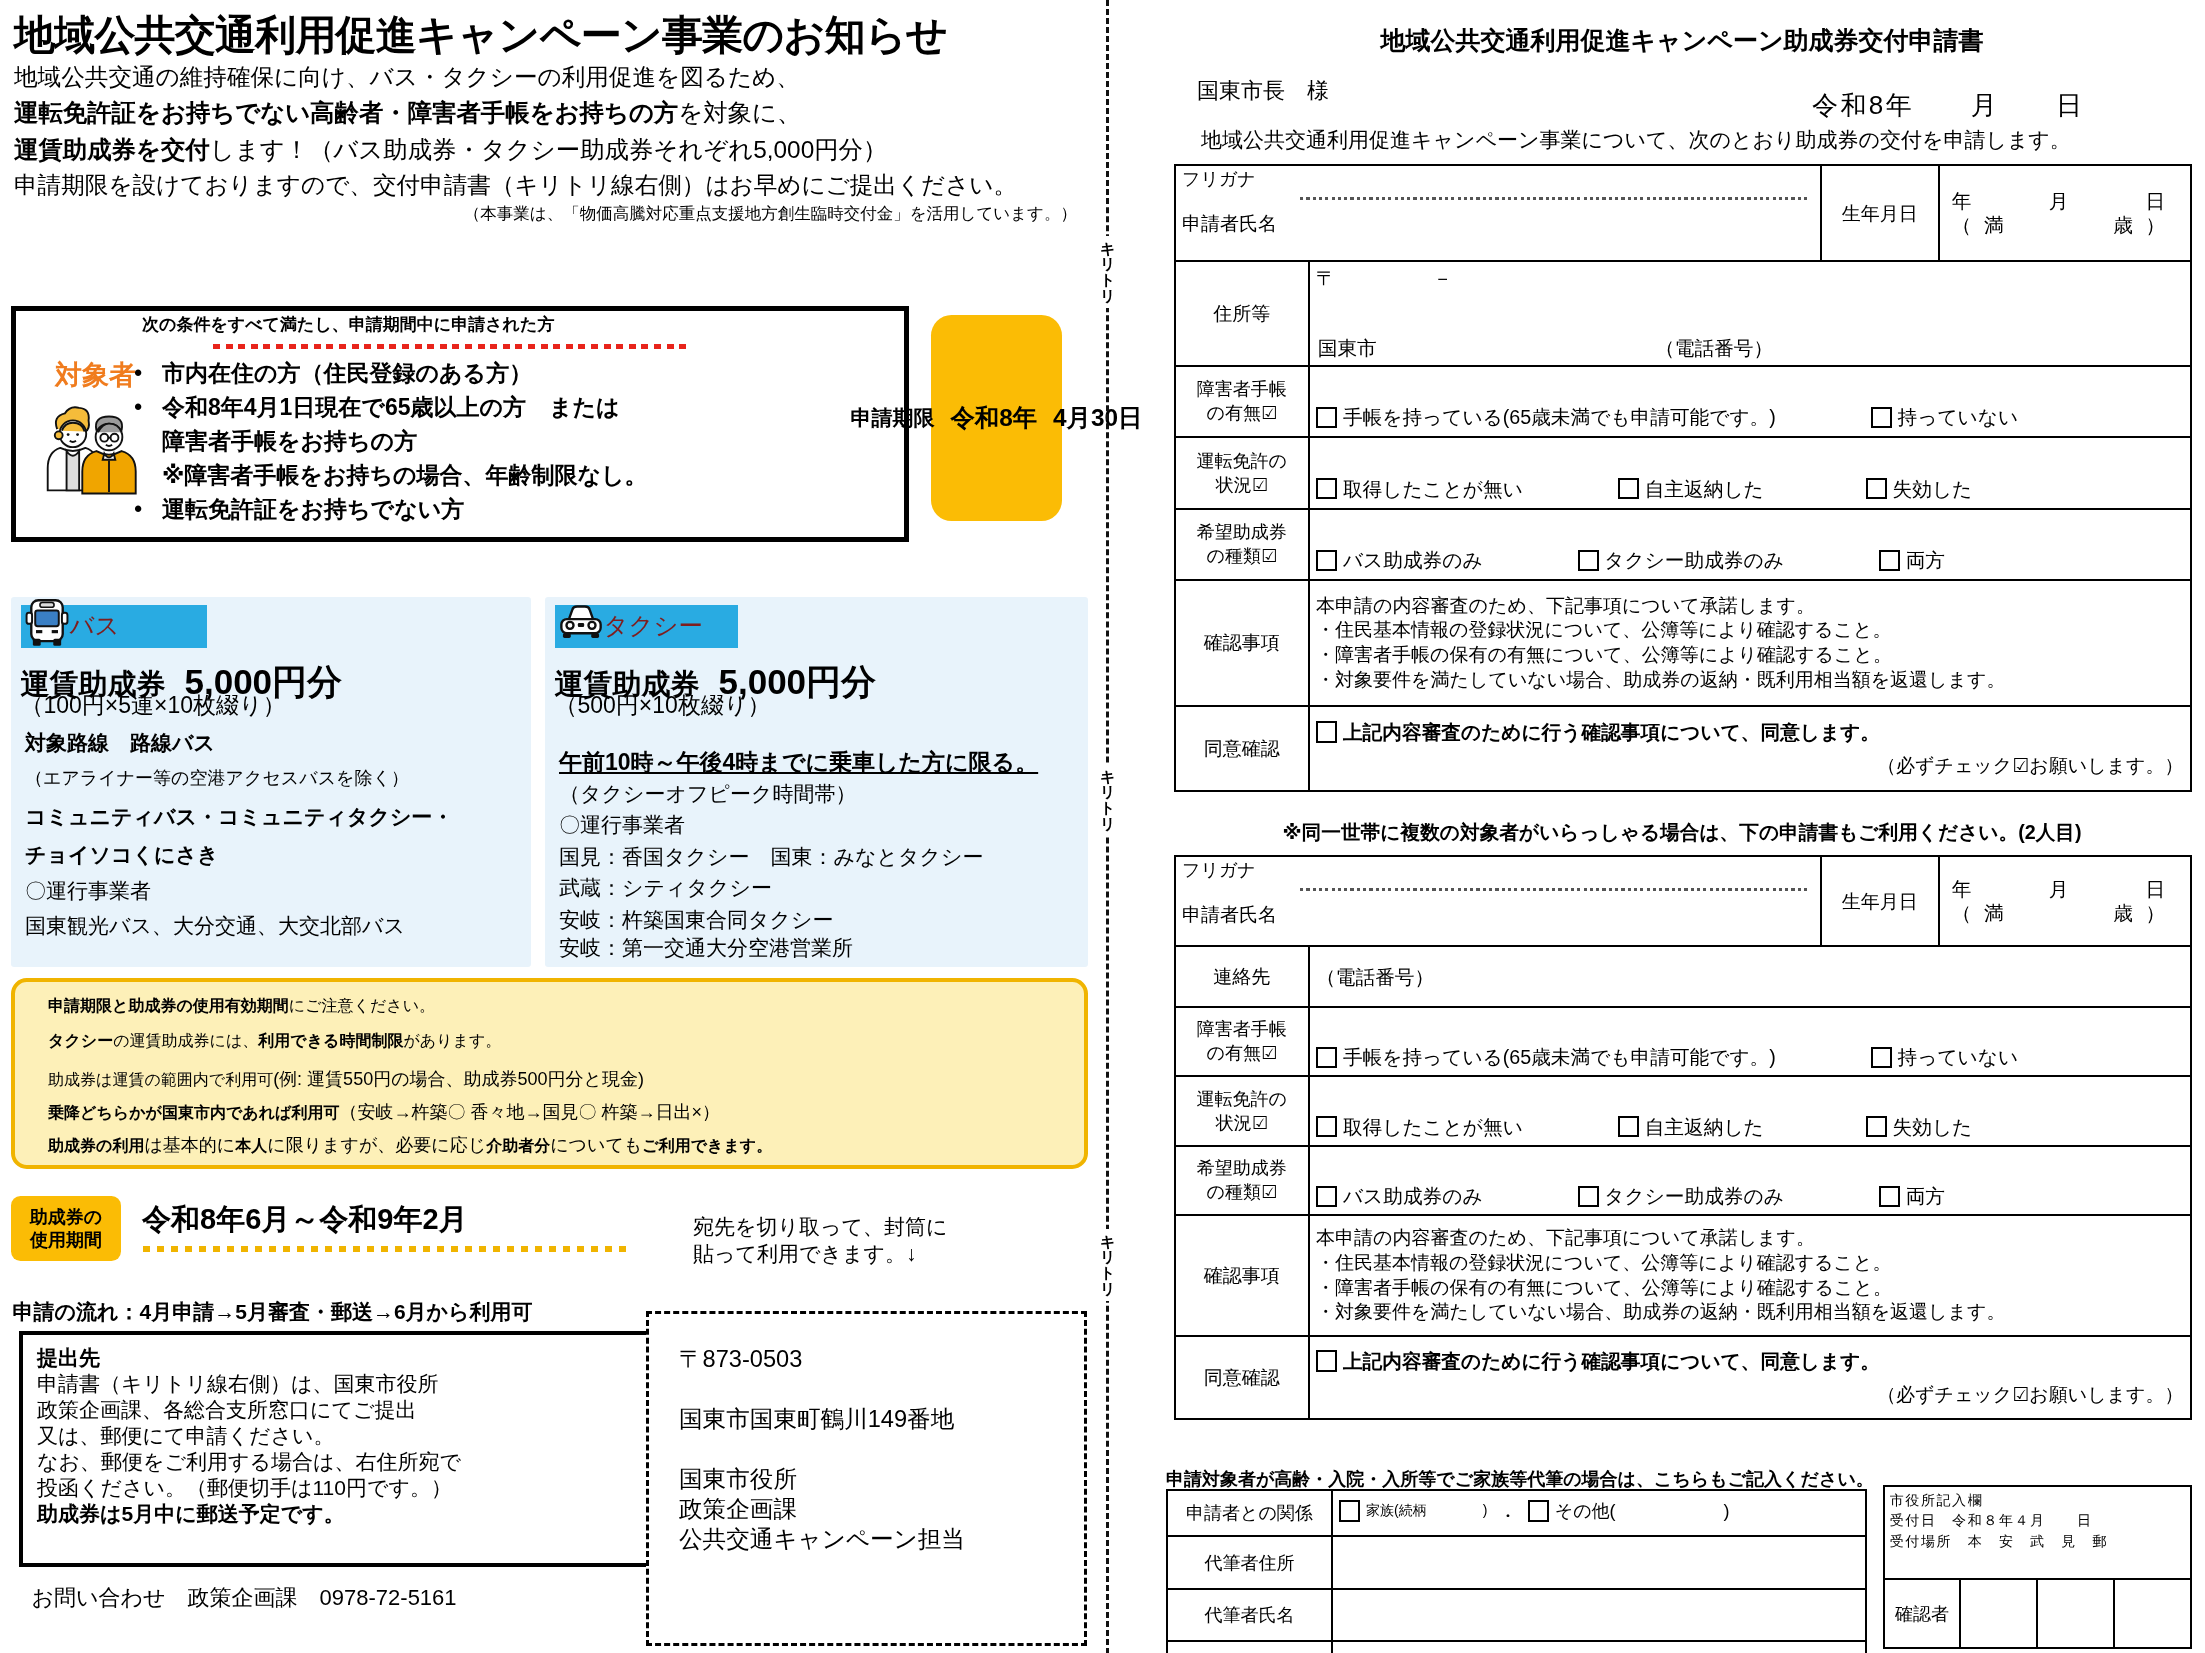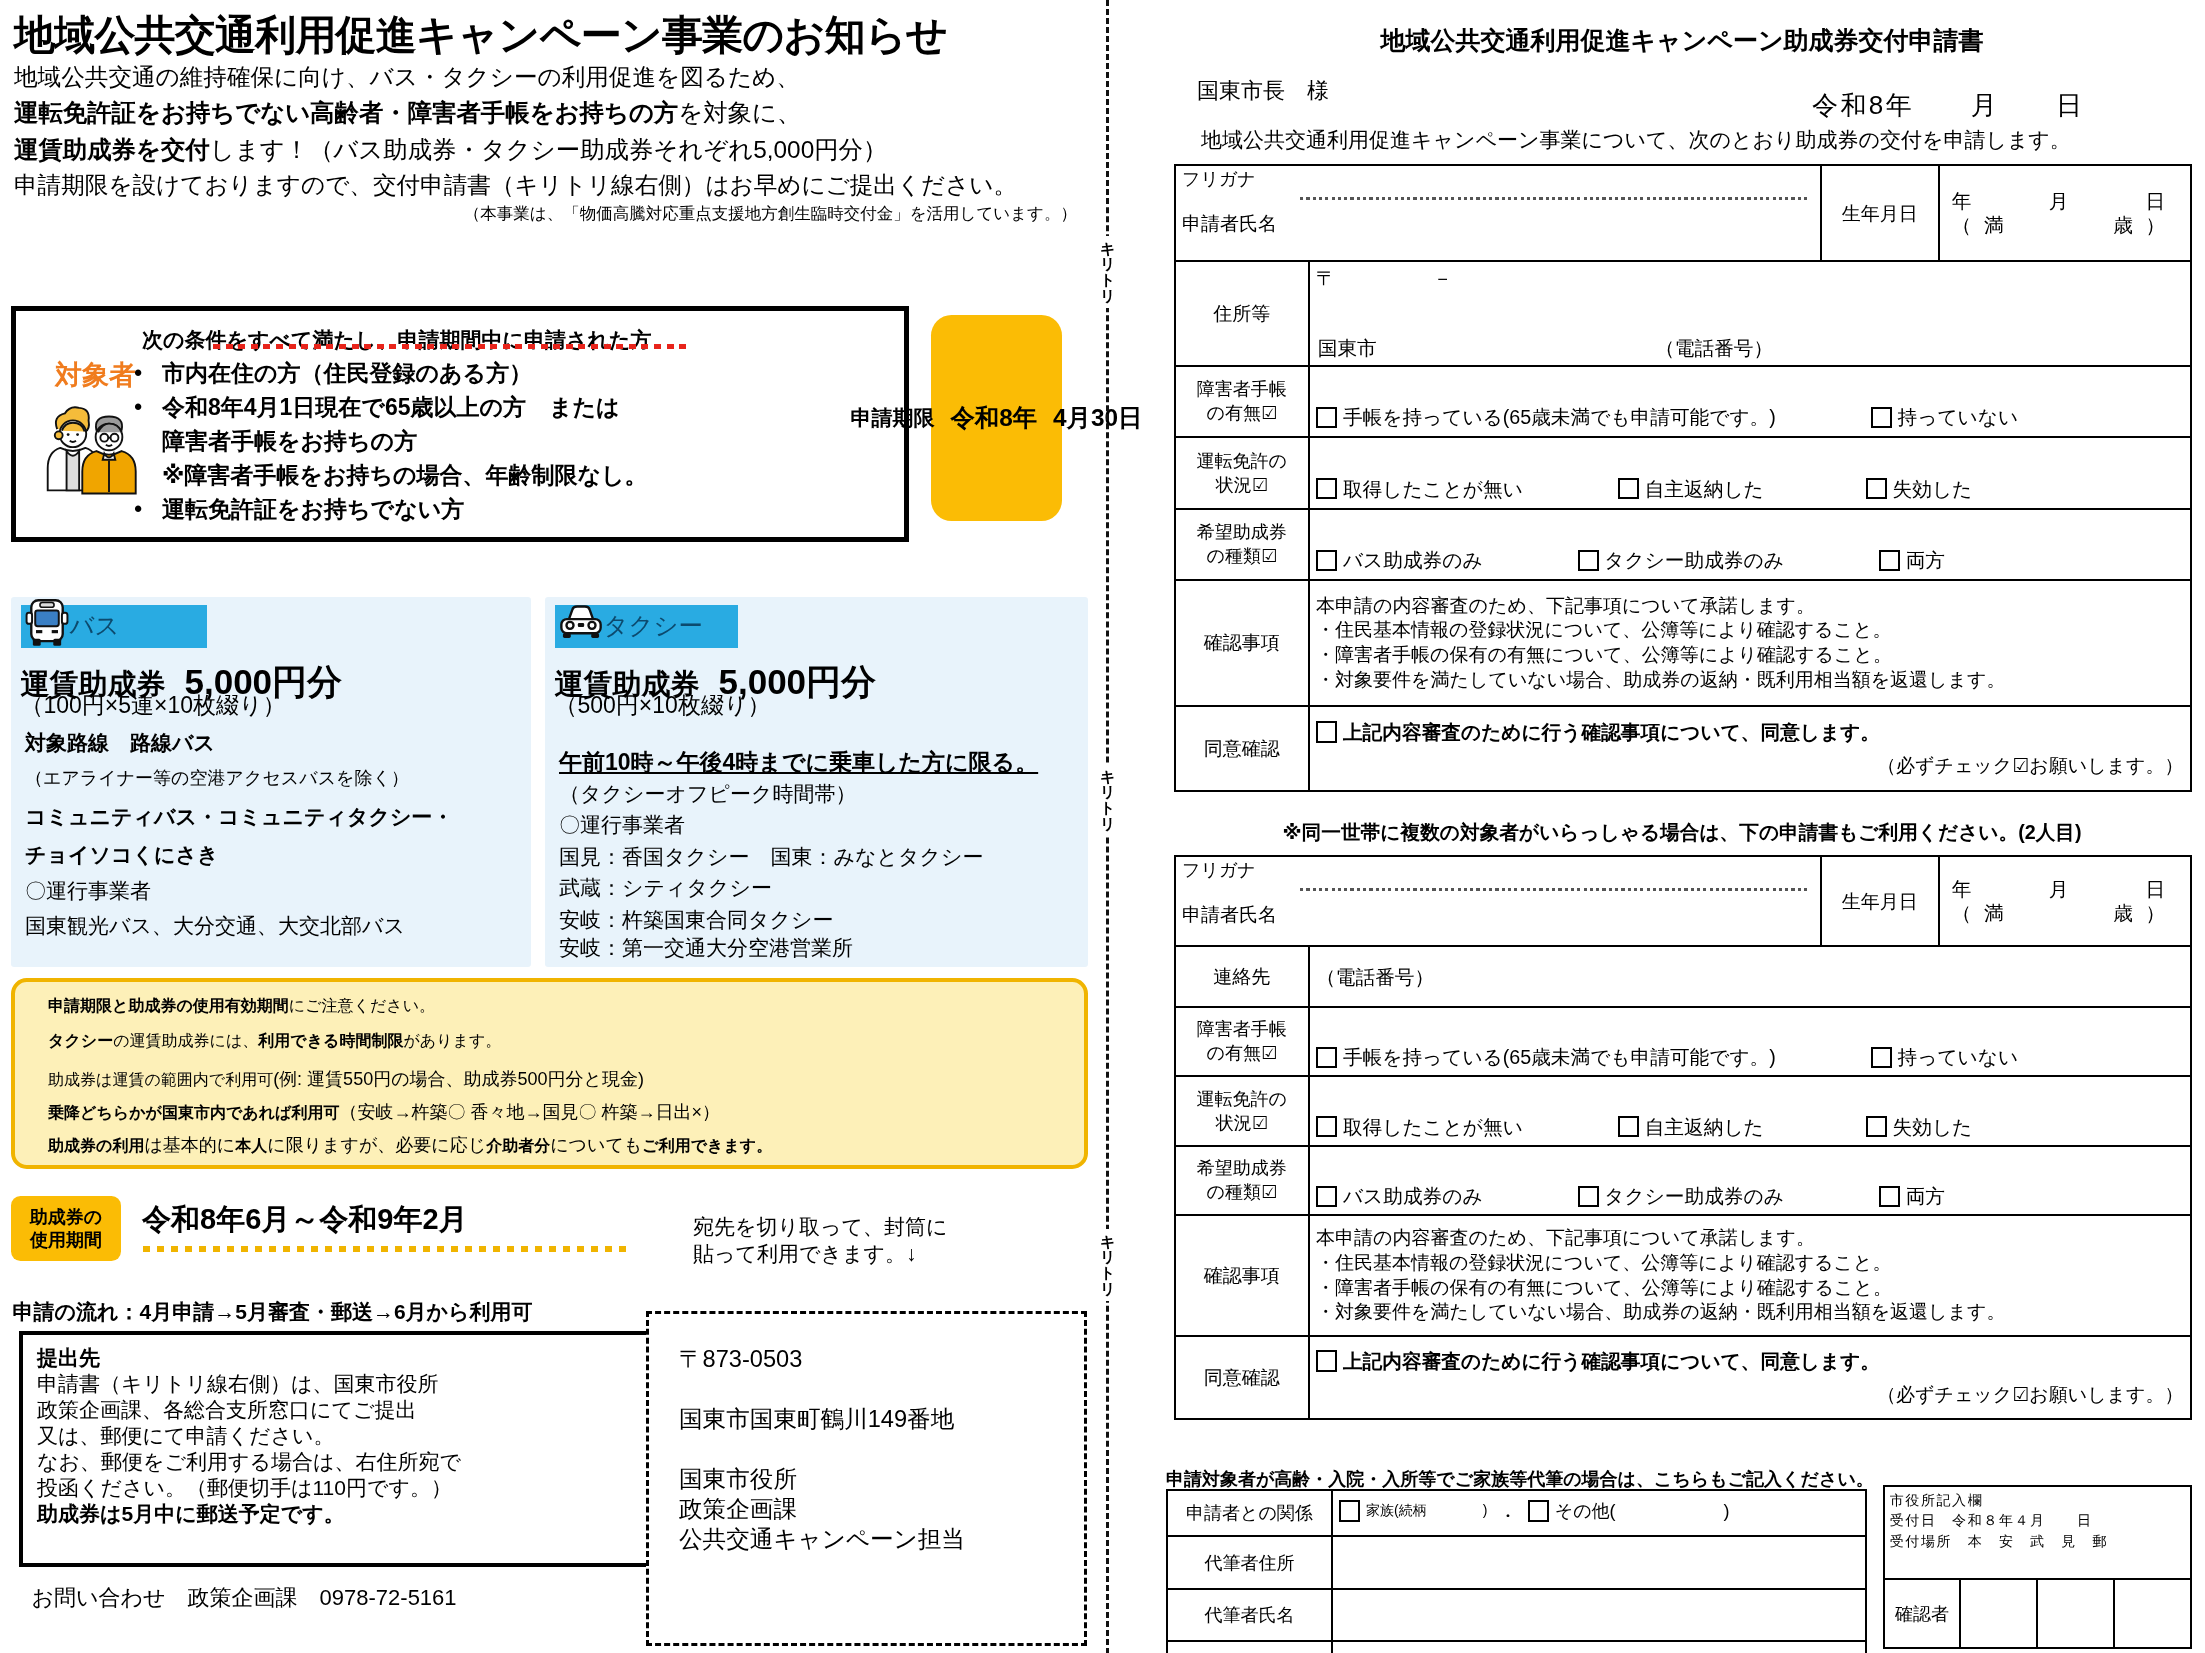--- a/index.html
+++ b/index.html
@@ -47,21 +47,21 @@
     position:absolute;left:14px;top:203px;width:1063px;
     text-align:right;font-size:16.5px;
   }
 
   
   .elig{
     position:absolute;left:11px;top:306px;width:898px;height:236px;
     border:5.5px solid #000;background:#fff;box-sizing:border-box;
   }
   .elig-title{
-    position:absolute;left:126px;top:15px;font-size:21px;font-weight:700;
+    position:absolute;left:126px;top:2px;font-size:17px;font-weight:700;
     white-space:nowrap;
   }
   .elig-underline{
     position:absolute;left:197px;top:33px;width:473px;height:4.7px;
     background:repeating-linear-gradient(to right,#e8241b 0 7px,transparent 7px 12.6px);
   }
   .taisho{
     position:absolute;left:39px;top:46px;font-size:27px;font-weight:700;color:#f07c1e;
     white-space:nowrap;
   }
@@ -87,21 +87,21 @@
     position:absolute;top:597px;height:370px;
     background:#e8f3fb;box-sizing:border-box;
     border-radius:3.2px;
   }
   .panel.bus{left:11px;width:520px;}
   .panel.taxi{left:545px;width:543px;}
   .cap{
     position:absolute;left:9.5px;top:7.9px;height:43px;background:#29abe2;
     display:flex;align-items:center;padding:0 12.6px 0 49px;box-sizing:border-box;
   }
-  .cap .lbl{font-size:24.4px;color:#0c4a6e;font-weight:400;white-space:nowrap;}
+  .cap .lbl{font-size:24.4px;color:#7f1d1d;font-weight:400;white-space:nowrap;}
   .cap.bus{width:186px;}
   .cap.taxi{width:183px;}
   .veh-icon{position:absolute;left:4.7px;top:-7.9px;width:44px;height:52px;}
 
   .amount{position:absolute;left:9.5px;top:54px;white-space:nowrap;margin-top:8px;}
   .amount .a1{font-size:29px;font-weight:700;}
   .amount .a2{font-size:35px;font-weight:700;margin-left:19px;}
   .sub{position:absolute;left:9.5px;top:93px;font-size:23px;white-space:nowrap;}
 
   .pline{position:absolute;left:14px;font-size:21px;white-space:nowrap;}

